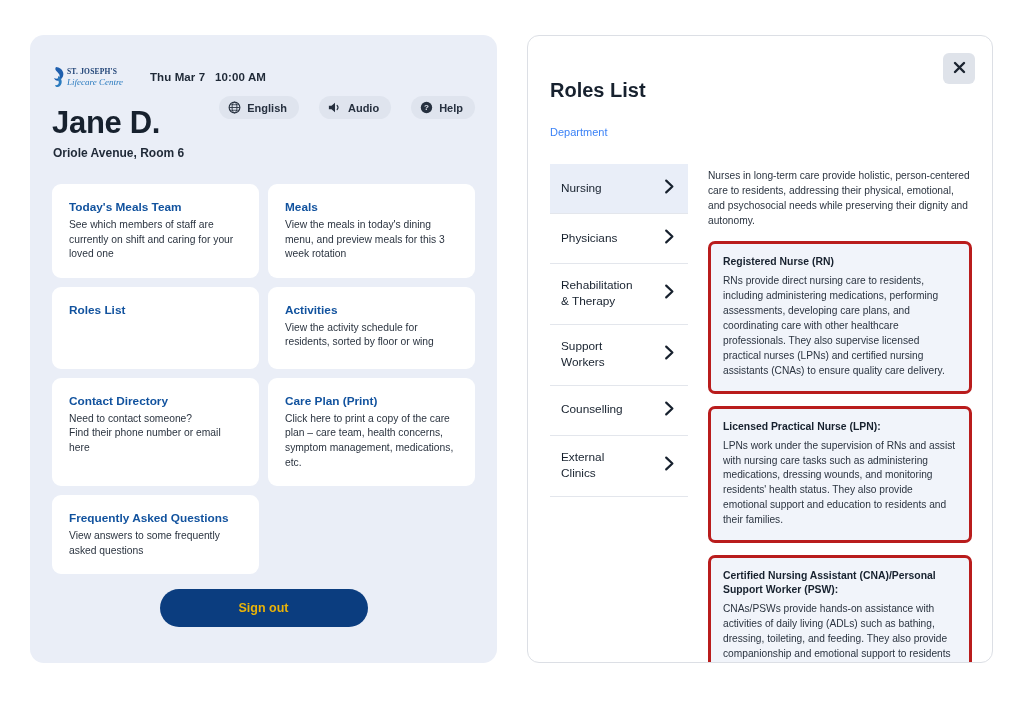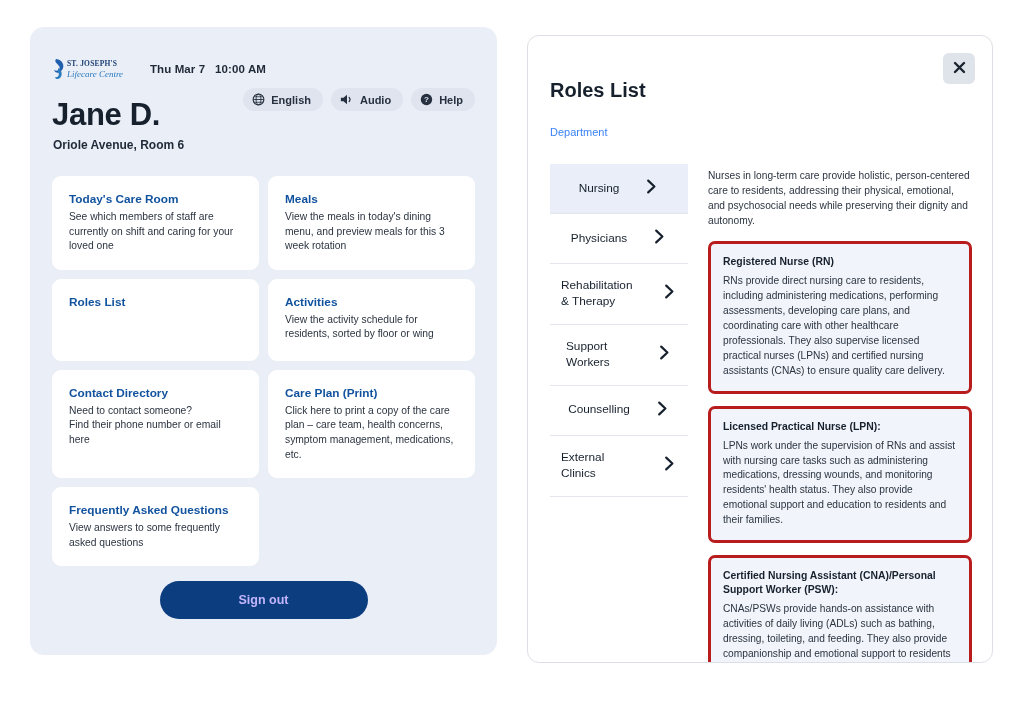--- a/index.html
+++ b/index.html
@@ -7,21 +7,21 @@
   html, body {
     width: 1023px; height: 705px;
     background: #ffffff;
     font-family: "Liberation Sans", sans-serif;
     overflow: hidden;
   }
   .screen { position: relative; width: 1023px; height: 705px; }
 
   
   .left-panel {
-    position: absolute; left: 30px; top: 27px;
+    position: absolute; left: 30px; top: 35px;
     width: 467px; height: 628px;
     background: #eaeef7;
     border-radius: 14px;
     padding: 0;
   }
   .brand-row {
     display: flex; align-items: center;
     padding: 28px 0 0 22px;
     height: 56px;
   }
@@ -32,21 +32,21 @@
   }
   .logo svg { display: block; }
   .datetime {
     margin-left: 26px;
     font-size: 11.5px; font-weight: bold;
     color: #1f2937; letter-spacing: 0.1px;
     white-space: pre;
   }
   .top-buttons {
     position: absolute; right: 22px; top: 61px;
-    display: flex; gap: 8px; align-items: center;
+    display: flex; gap: 20px; align-items: center;
   }
   .pill {
     display: flex; align-items: center; gap: 6px;
     background: #dfe4ee;
     border-radius: 14px;
     padding: 5px 12px 5px 9px;
     font-size: 11px; font-weight: bold; color: #26303f;
     border: none; cursor: pointer;
     font-family: "Liberation Sans", sans-serif;
   }
@@ -86,21 +86,21 @@
   }
   .spacer-cell { }
 
   .signout-wrap {
     position: absolute; left: 0; right: 0; bottom: 36px;
     display: flex; justify-content: center;
   }
   .signout {
     width: 208px; height: 38px;
     background: #0b3d7f;
-    color: #c4b5fd;
+    color: #eab308;
     border: none; border-radius: 19px;
     font-size: 12.5px; font-weight: bold;
     cursor: pointer;
     font-family: "Liberation Sans", sans-serif;
   }
 
   
   .right-panel {
     position: absolute; left: 527px; top: 35px;
     width: 466px; height: 628px;
@@ -131,21 +131,21 @@
     display: flex;
   }
   .dept-col {
     width: 160px;
     flex: 0 0 160px;
     padding-left: 22px;
     padding-top: 0;
   }
   .dept-item {
     position: relative;
-    display: flex; align-items: center; justify-content: center;
+    display: flex; align-items: center; justify-content: space-between;
     padding: 14px 13px 14px 11px;
     border-bottom: 1px solid #e3e6ec;
     cursor: pointer;
     min-height: 50px;
     gap: 21px;
   }
   .dept-item.selected { background: #e9eef8; }
   .dept-label {
     font-size: 11.8px; color: #17212e; line-height: 1.35;
     padding-right: 6px;
@@ -229,21 +229,21 @@
         </span>
         <span>Help</span>
       </button>
     </div>
 
     <div class="resident-name">Jane D.</div>
     <div class="resident-room">Oriole Avenue, Room 6</div>
 
     <div class="cards-grid">
       <div class="menu-card">
-        <div class="mc-title">Today's Care Room</div>
+        <div class="mc-title">Today's Meals Team</div>
         <div class="mc-desc">See which members of staff are currently on shift and caring for your loved one</div>
       </div>
       <div class="menu-card">
         <div class="mc-title">Meals</div>
         <div class="mc-desc">View the meals in today's dining menu, and preview meals for this 3 week rotation</div>
       </div>
       <div class="menu-card tall">
         <div class="mc-title">Roles List</div>
       </div>
       <div class="menu-card tall">

